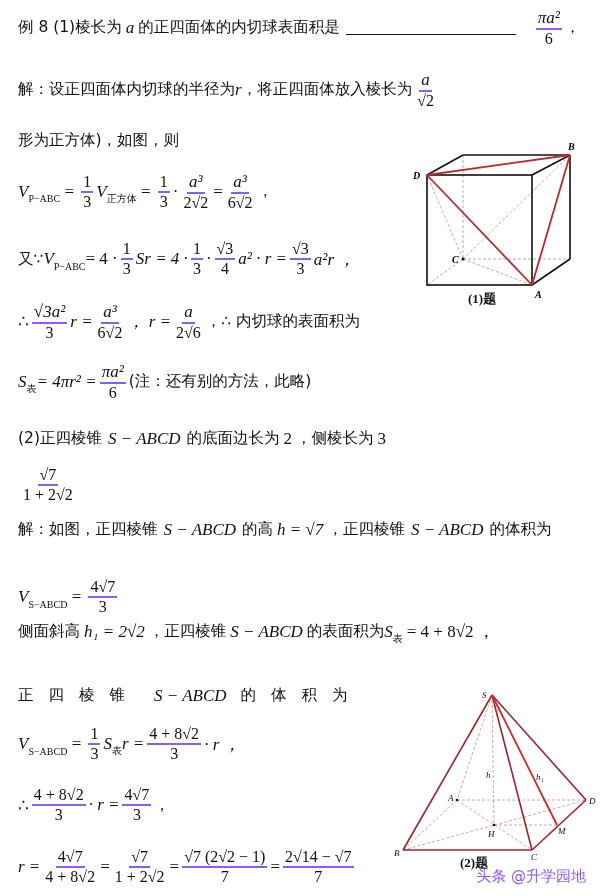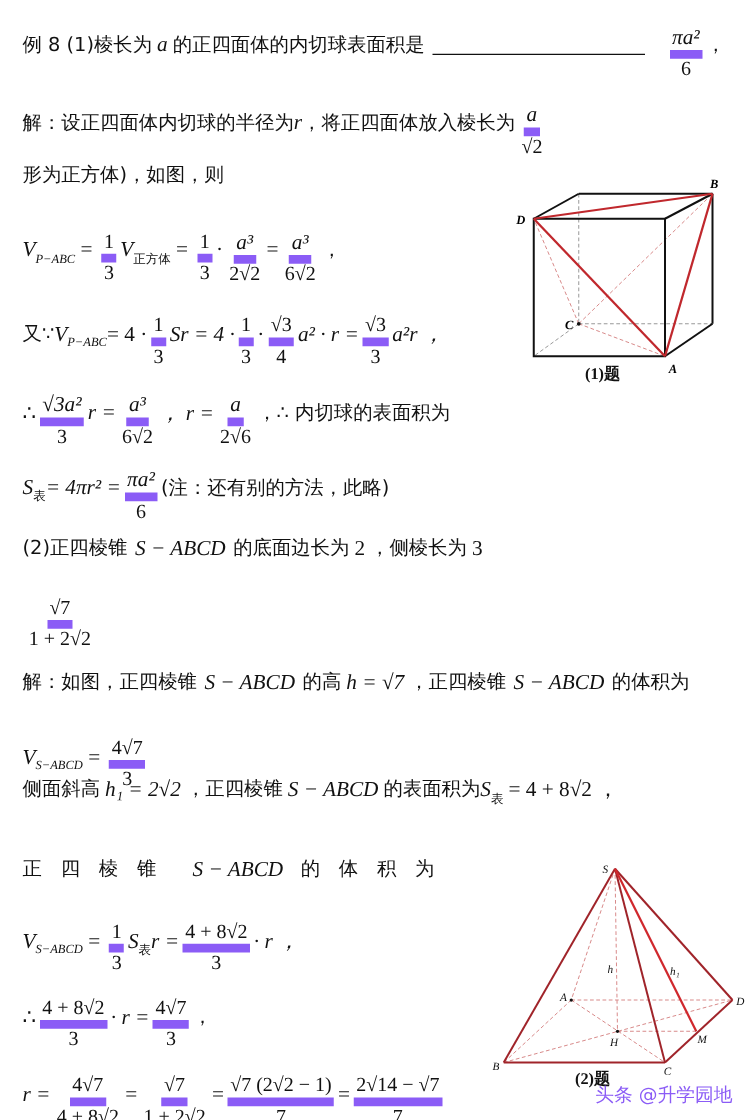--- a/index.html
+++ b/index.html
@@ -1,24 +1,24 @@
 <!DOCTYPE html>
 <html><head>
 <meta charset="utf-8">
 <style>
   html,body{margin:0;padding:0;background:#fff;}
   body{width:600px;height:896px;position:relative;overflow:hidden;
        font-family:"DejaVu Sans",sans-serif;color:#111;}
   .line{position:absolute;left:18px;font-size:15.5px;white-space:nowrap;display:flex;align-items:center;}
   .m{font-family:"Liberation Serif",serif;font-size:17px;}
   .i{font-family:"Liberation Serif",serif;font-style:italic;font-size:17px;}
-  .sub{font-family:"Liberation Serif",serif;font-style:italic;font-size:10px;position:relative;top:7px;}
+  .sub{font-family:"Liberation Serif",serif;font-size:10px;position:relative;top:7px;}
   .subz{font-size:10px;position:relative;top:7px;}
   .frac{display:inline-flex;flex-direction:column;align-items:center;vertical-align:middle;margin:0 3px;font-family:"Liberation Serif",serif;font-size:16px;line-height:1.15;}
-  .frac .n{padding:0 2px;border-bottom:7px solid #8b5cf6;margin-top:12px;}
+  .frac .n{padding:0 2px;border-bottom:2px solid #8b5cf6;}
   .frac .d{padding:0 2px;}
   .blank{display:inline-block;width:170px;border-bottom:1px solid #111;height:14px;margin:0 6px;}
   .sp{letter-spacing:15px;}
   .fig{position:absolute;}
   .cap{position:absolute;font-family:"Liberation Serif",serif;font-size:13px;font-weight:bold;}
   .wm{position:absolute;right:14px;bottom:10px;font-size:15px;color:#8b5cf6;}
 </style>
 </head>
 <body>
 
@@ -178,21 +178,21 @@
   <span>，侧棱长为</span>
   <span class="m" style="margin:0 4px;">3</span>
 </div>
 <div class="line" style="top:466px;">
   <span class="frac">
       <span class="n">√7</span>
       <span class="d">1 + 2√2</span>
     </span>
 </div>
 
-<div class="line" style="top:535px;">
+<div class="line" style="top:519px;">
   <span>解：如图，正四棱锥</span>
   <span class="i" style="margin:0 6px;">S − ABCD</span>
   <span>的高</span>
   <span class="i" style="margin:0 4px;">h = √7</span>
   <span>，正四棱锥</span>
   <span class="i" style="margin:0 6px;">S − ABCD</span>
   <span>的体积为</span>
 </div>
 
 <div class="line" style="top:578px;">

